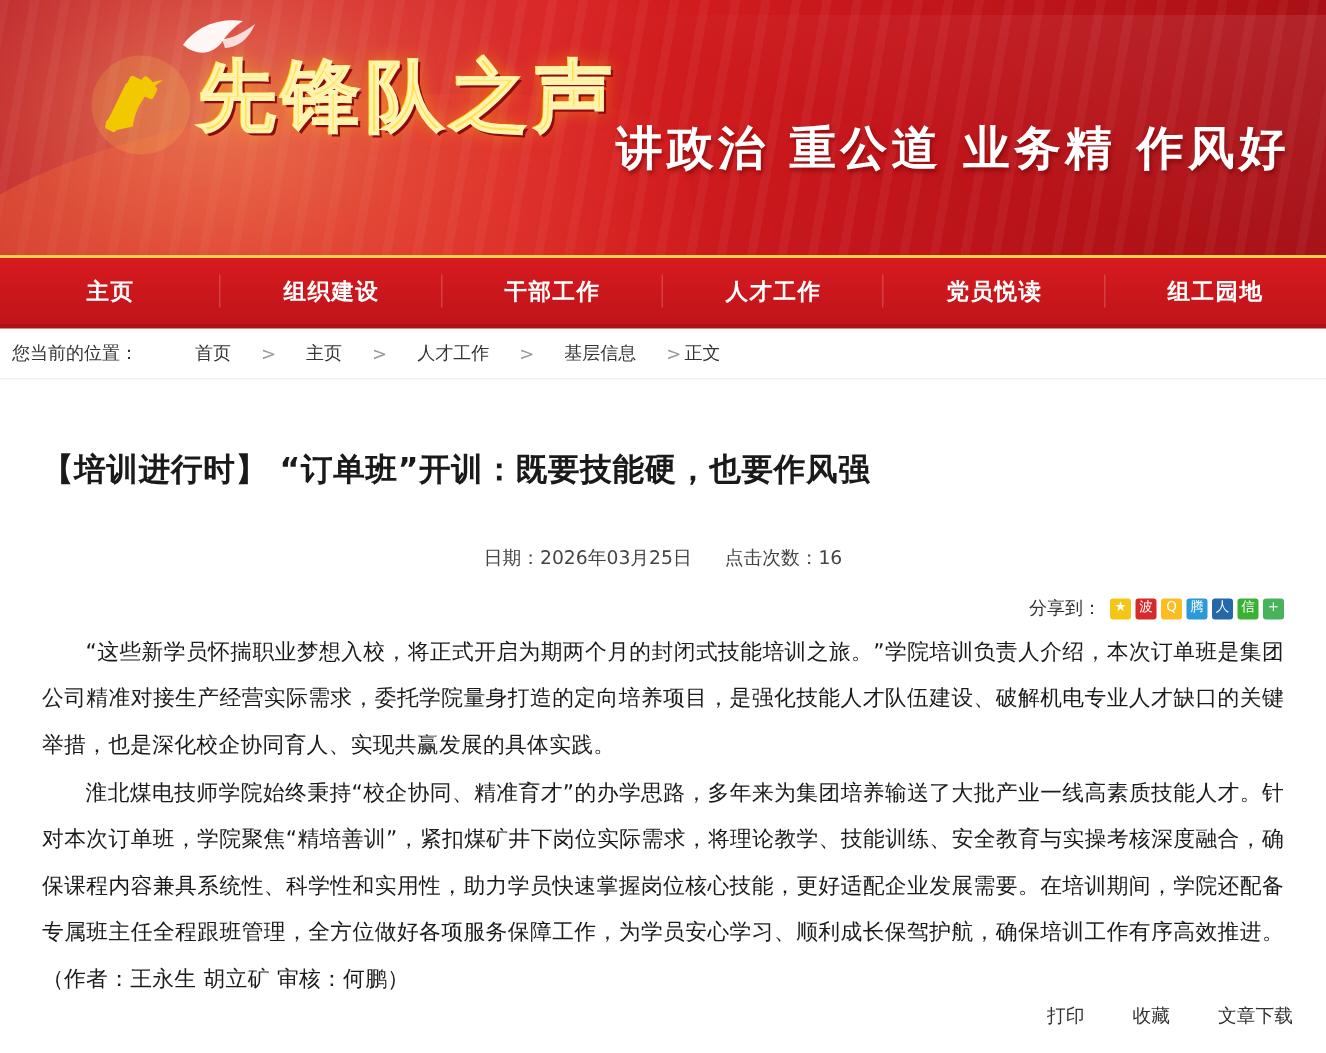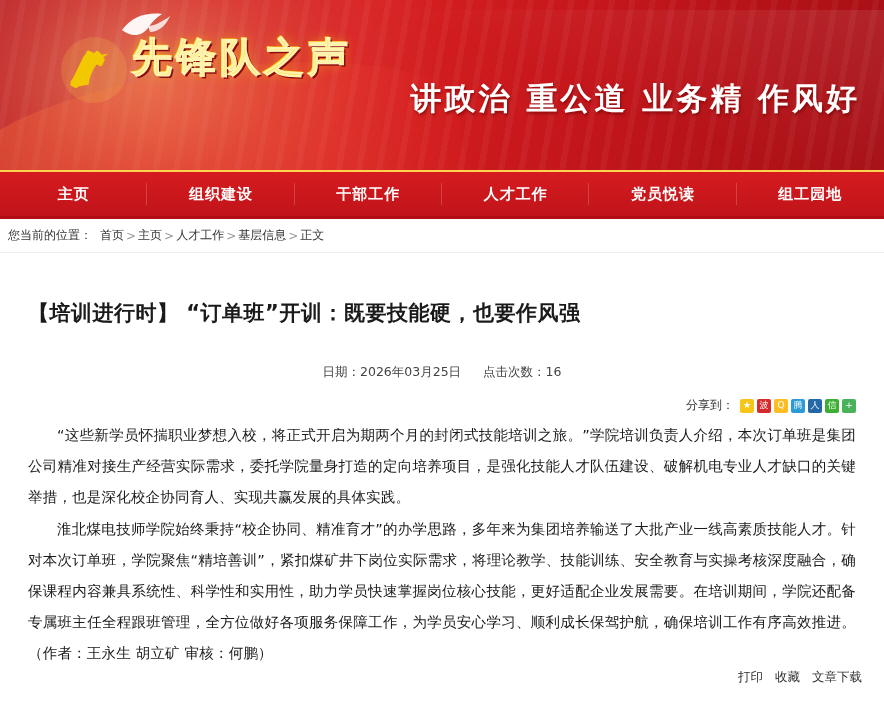--- a/index.html
+++ b/index.html
@@ -70,21 +70,21 @@
   .emblem {
     position: absolute;
     left: 58px; top: 34px;
     width: 72px; height: 72px;
   }
 
   .site-title {
     position: absolute;
     left: 132px; top: 30px;
     font-family: "DejaVu Sans", "Liberation Sans", sans-serif;
-    font-size: 40px;
+    font-size: 52px;
     font-weight: bold;
     color: #ffe14d;
     letter-spacing: 4px;
     text-shadow:
       2px 2px 0 #8c0b10,
       -1px -1px 0 #ffd000,
       0 0 12px rgba(255,200,0,0.55);
     -webkit-text-stroke: 1px #fff3b0;
     white-space: nowrap;
   }
@@ -141,25 +141,25 @@
   .breadcrumb {
     height: 34px;
     display: flex;
     align-items: center;
     padding-left: 8px;
     font-size: 12px;
     color: #333;
     font-family: "DejaVu Sans", "Liberation Sans", sans-serif;
     border-bottom: 1px solid #efefef;
   }
-  .breadcrumb .label { color: #333; margin-right: 8px; }
+  .breadcrumb .label { color: #333; margin-right: 20px; }
   .breadcrumb a {
     color: #333;
     text-decoration: none;
-    margin: 0 0;
+    margin: 0 18px;
     cursor: pointer;
   }
   .breadcrumb .sep { color: #999; margin: 0 2px; }
 
   
   .content {
     width: 884px;
     padding: 0 28px;
   }
   .article-title {
@@ -222,21 +222,21 @@
     text-align: justify;
     letter-spacing: 0.2px;
   }
   .body-text p { margin: 0 0 1px 0; text-indent: 2em; }
 
   .tools {
     position: absolute;
     right: 22px;
     bottom: 16px;
     display: flex;
-    gap: 12px;
+    gap: 32px;
     font-size: 12.5px;
     color: #333;
     font-family: "DejaVu Sans", "Liberation Sans", sans-serif;
   }
   .tools span { cursor: pointer; }
 </style>
 </head>
 <body>
 
 <div id="page">

